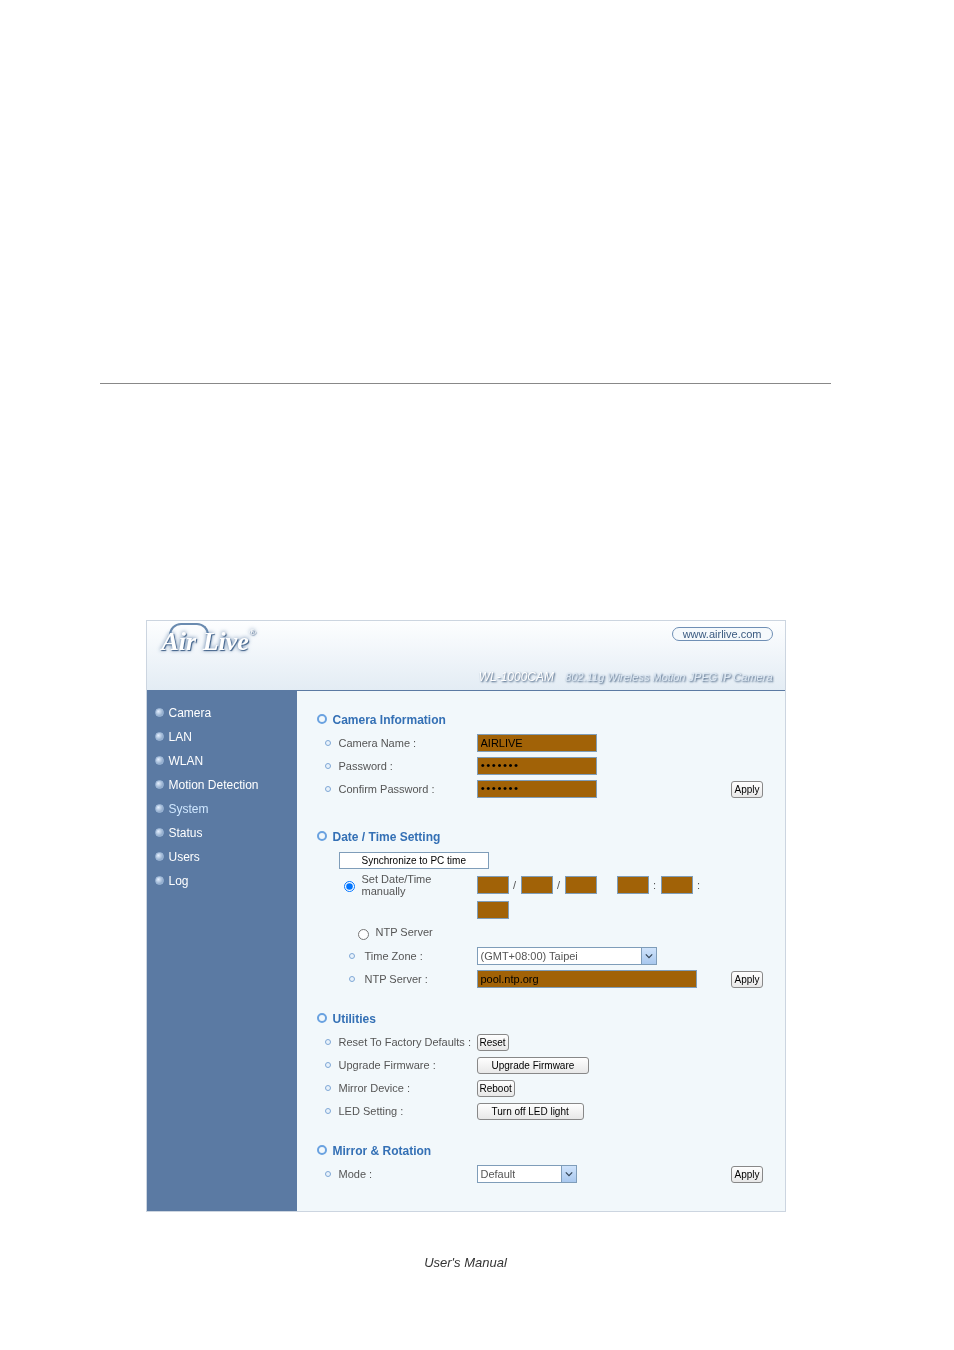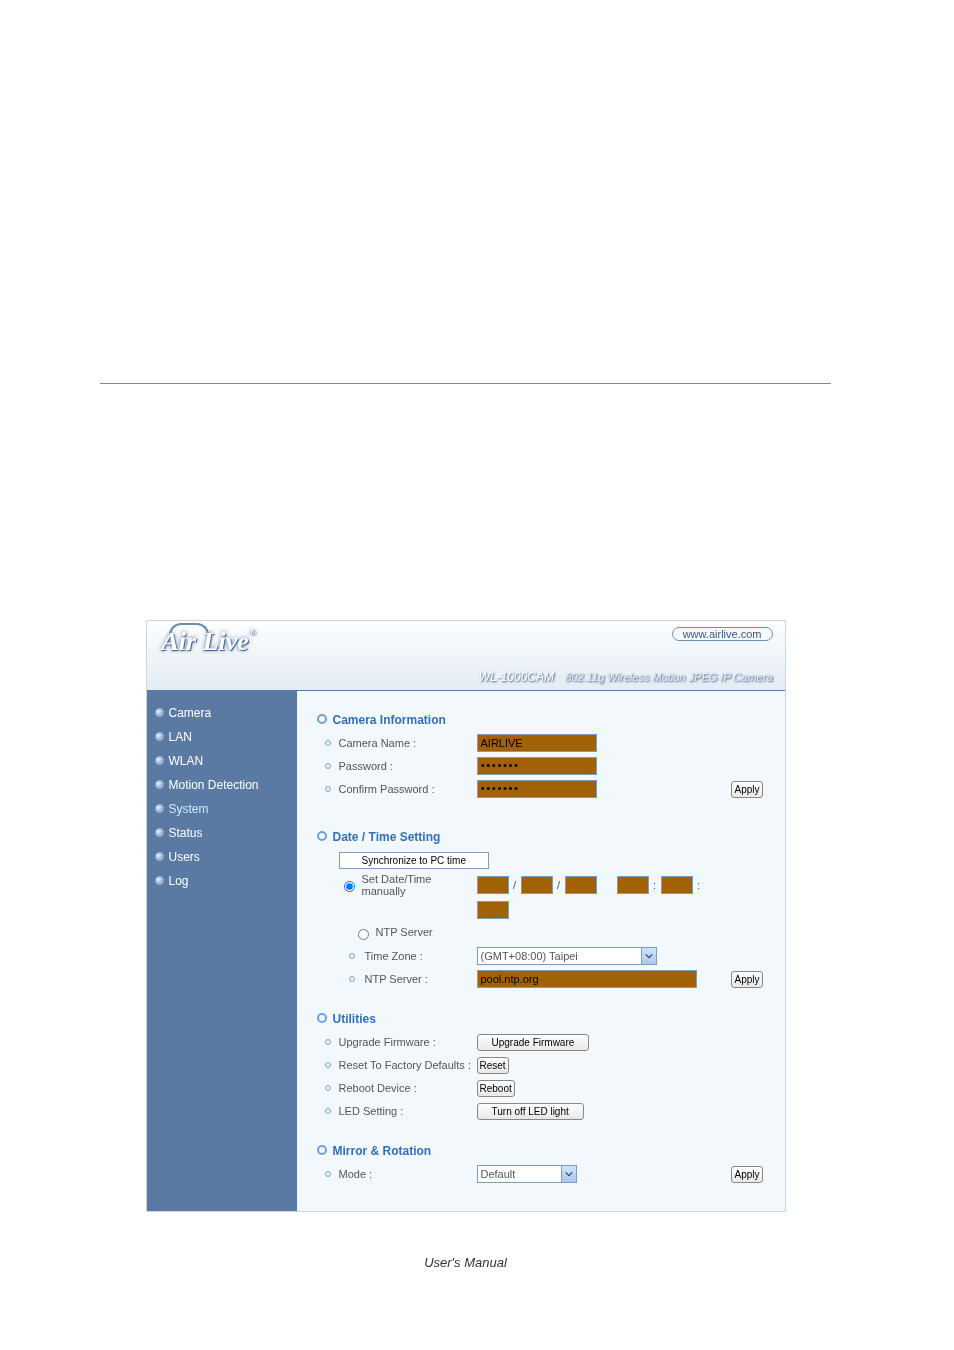--- a/index.html
+++ b/index.html
@@ -275,33 +275,33 @@
           <div class="ctrl">
               <input class="text-input" style="width: 220px;" value="pool.ntp.org">
             </div>
           <div class="apply-slot"><button class="btn">Apply</button></div>
         </div>
 
         <div style="height:10px"></div>
 
         <div class="section-head"><span class="ring"></span><span>Utilities</span></div>
         <div class="row">
+          <div class="lbl"><span class="dot"></span><span>Reset To Factory Defaults :</span></div>
+          <div class="ctrl">
+              <button class="btn">Reset</button>
+            </div>
+        </div>
+        <div class="row">
           <div class="lbl"><span class="dot"></span><span>Upgrade Firmware :</span></div>
           <div class="ctrl">
               <button class="btn" style="padding:2px 14px">Upgrade Firmware</button>
             </div>
         </div>
         <div class="row">
-          <div class="lbl"><span class="dot"></span><span>Reset To Factory Defaults :</span></div>
-          <div class="ctrl">
-              <button class="btn">Reset</button>
-            </div>
-        </div>
-        <div class="row">
-          <div class="lbl"><span class="dot"></span><span>Reboot Device :</span></div>
+          <div class="lbl"><span class="dot"></span><span>Mirror Device :</span></div>
           <div class="ctrl">
               <button class="btn">Reboot</button>
             </div>
         </div>
         <div class="row">
           <div class="lbl"><span class="dot"></span><span>LED Setting :</span></div>
           <div class="ctrl">
               <button class="btn" style="padding:2px 14px">Turn off LED light</button>
             </div>
         </div>

